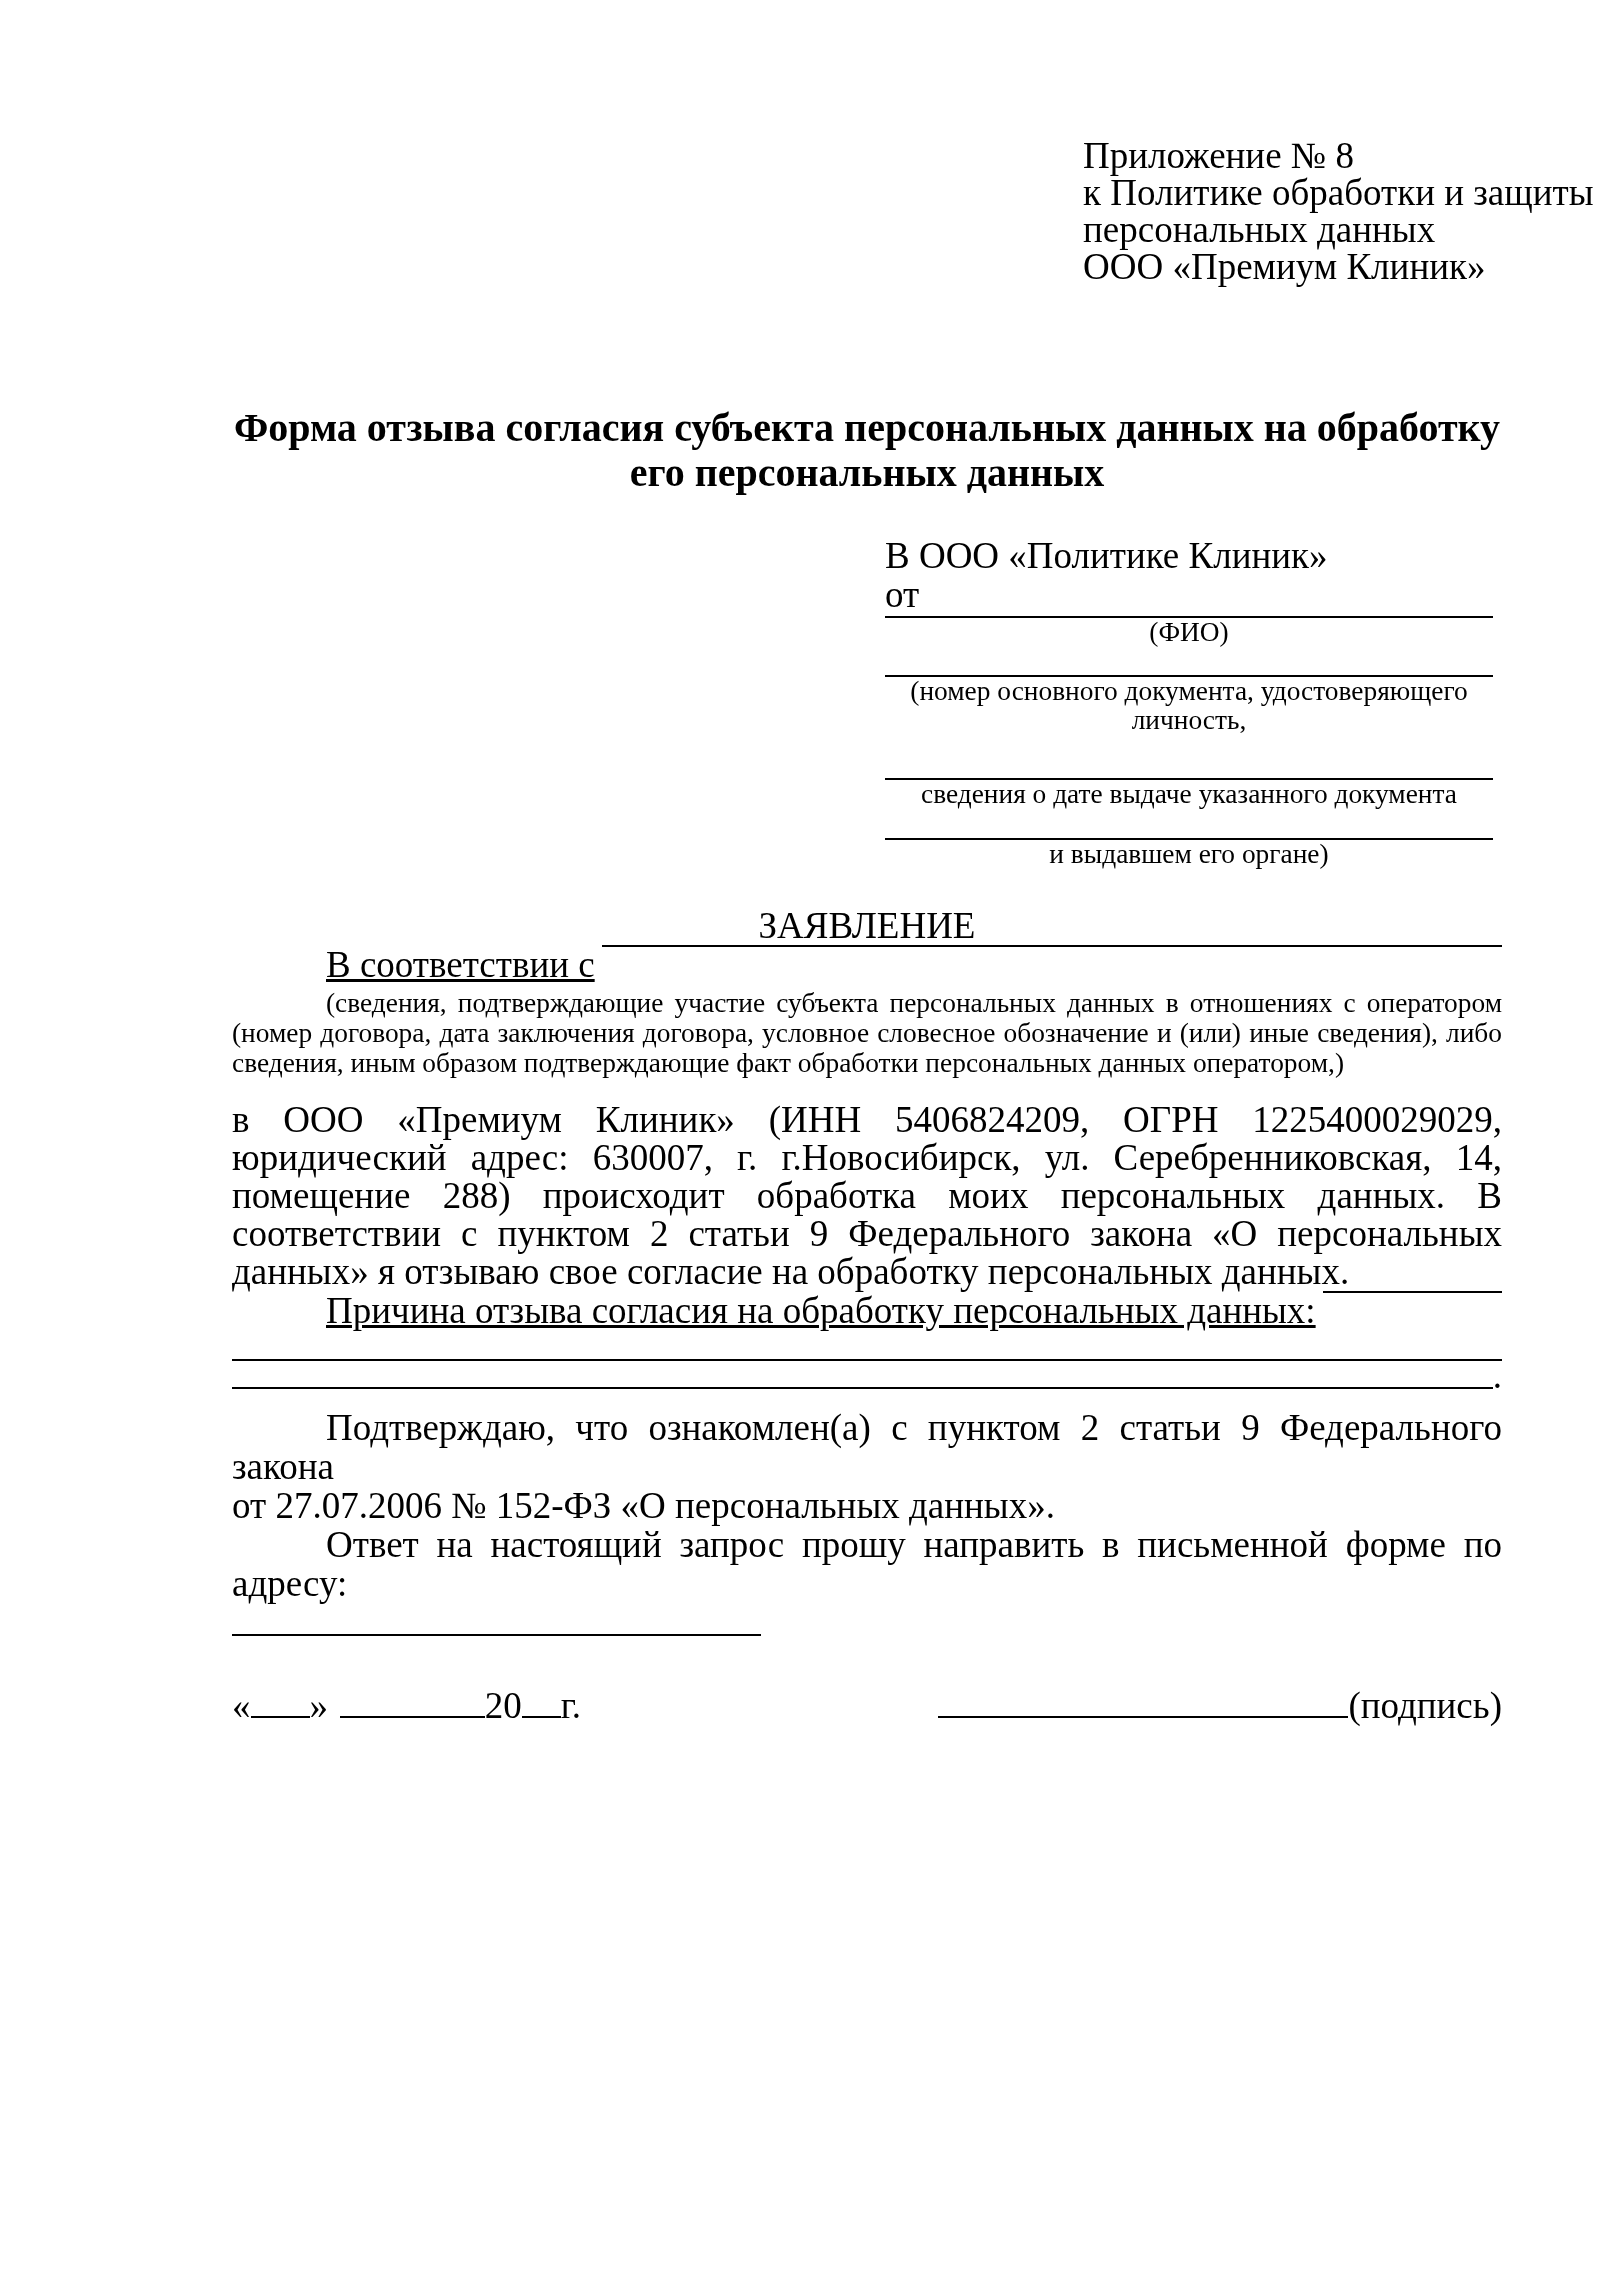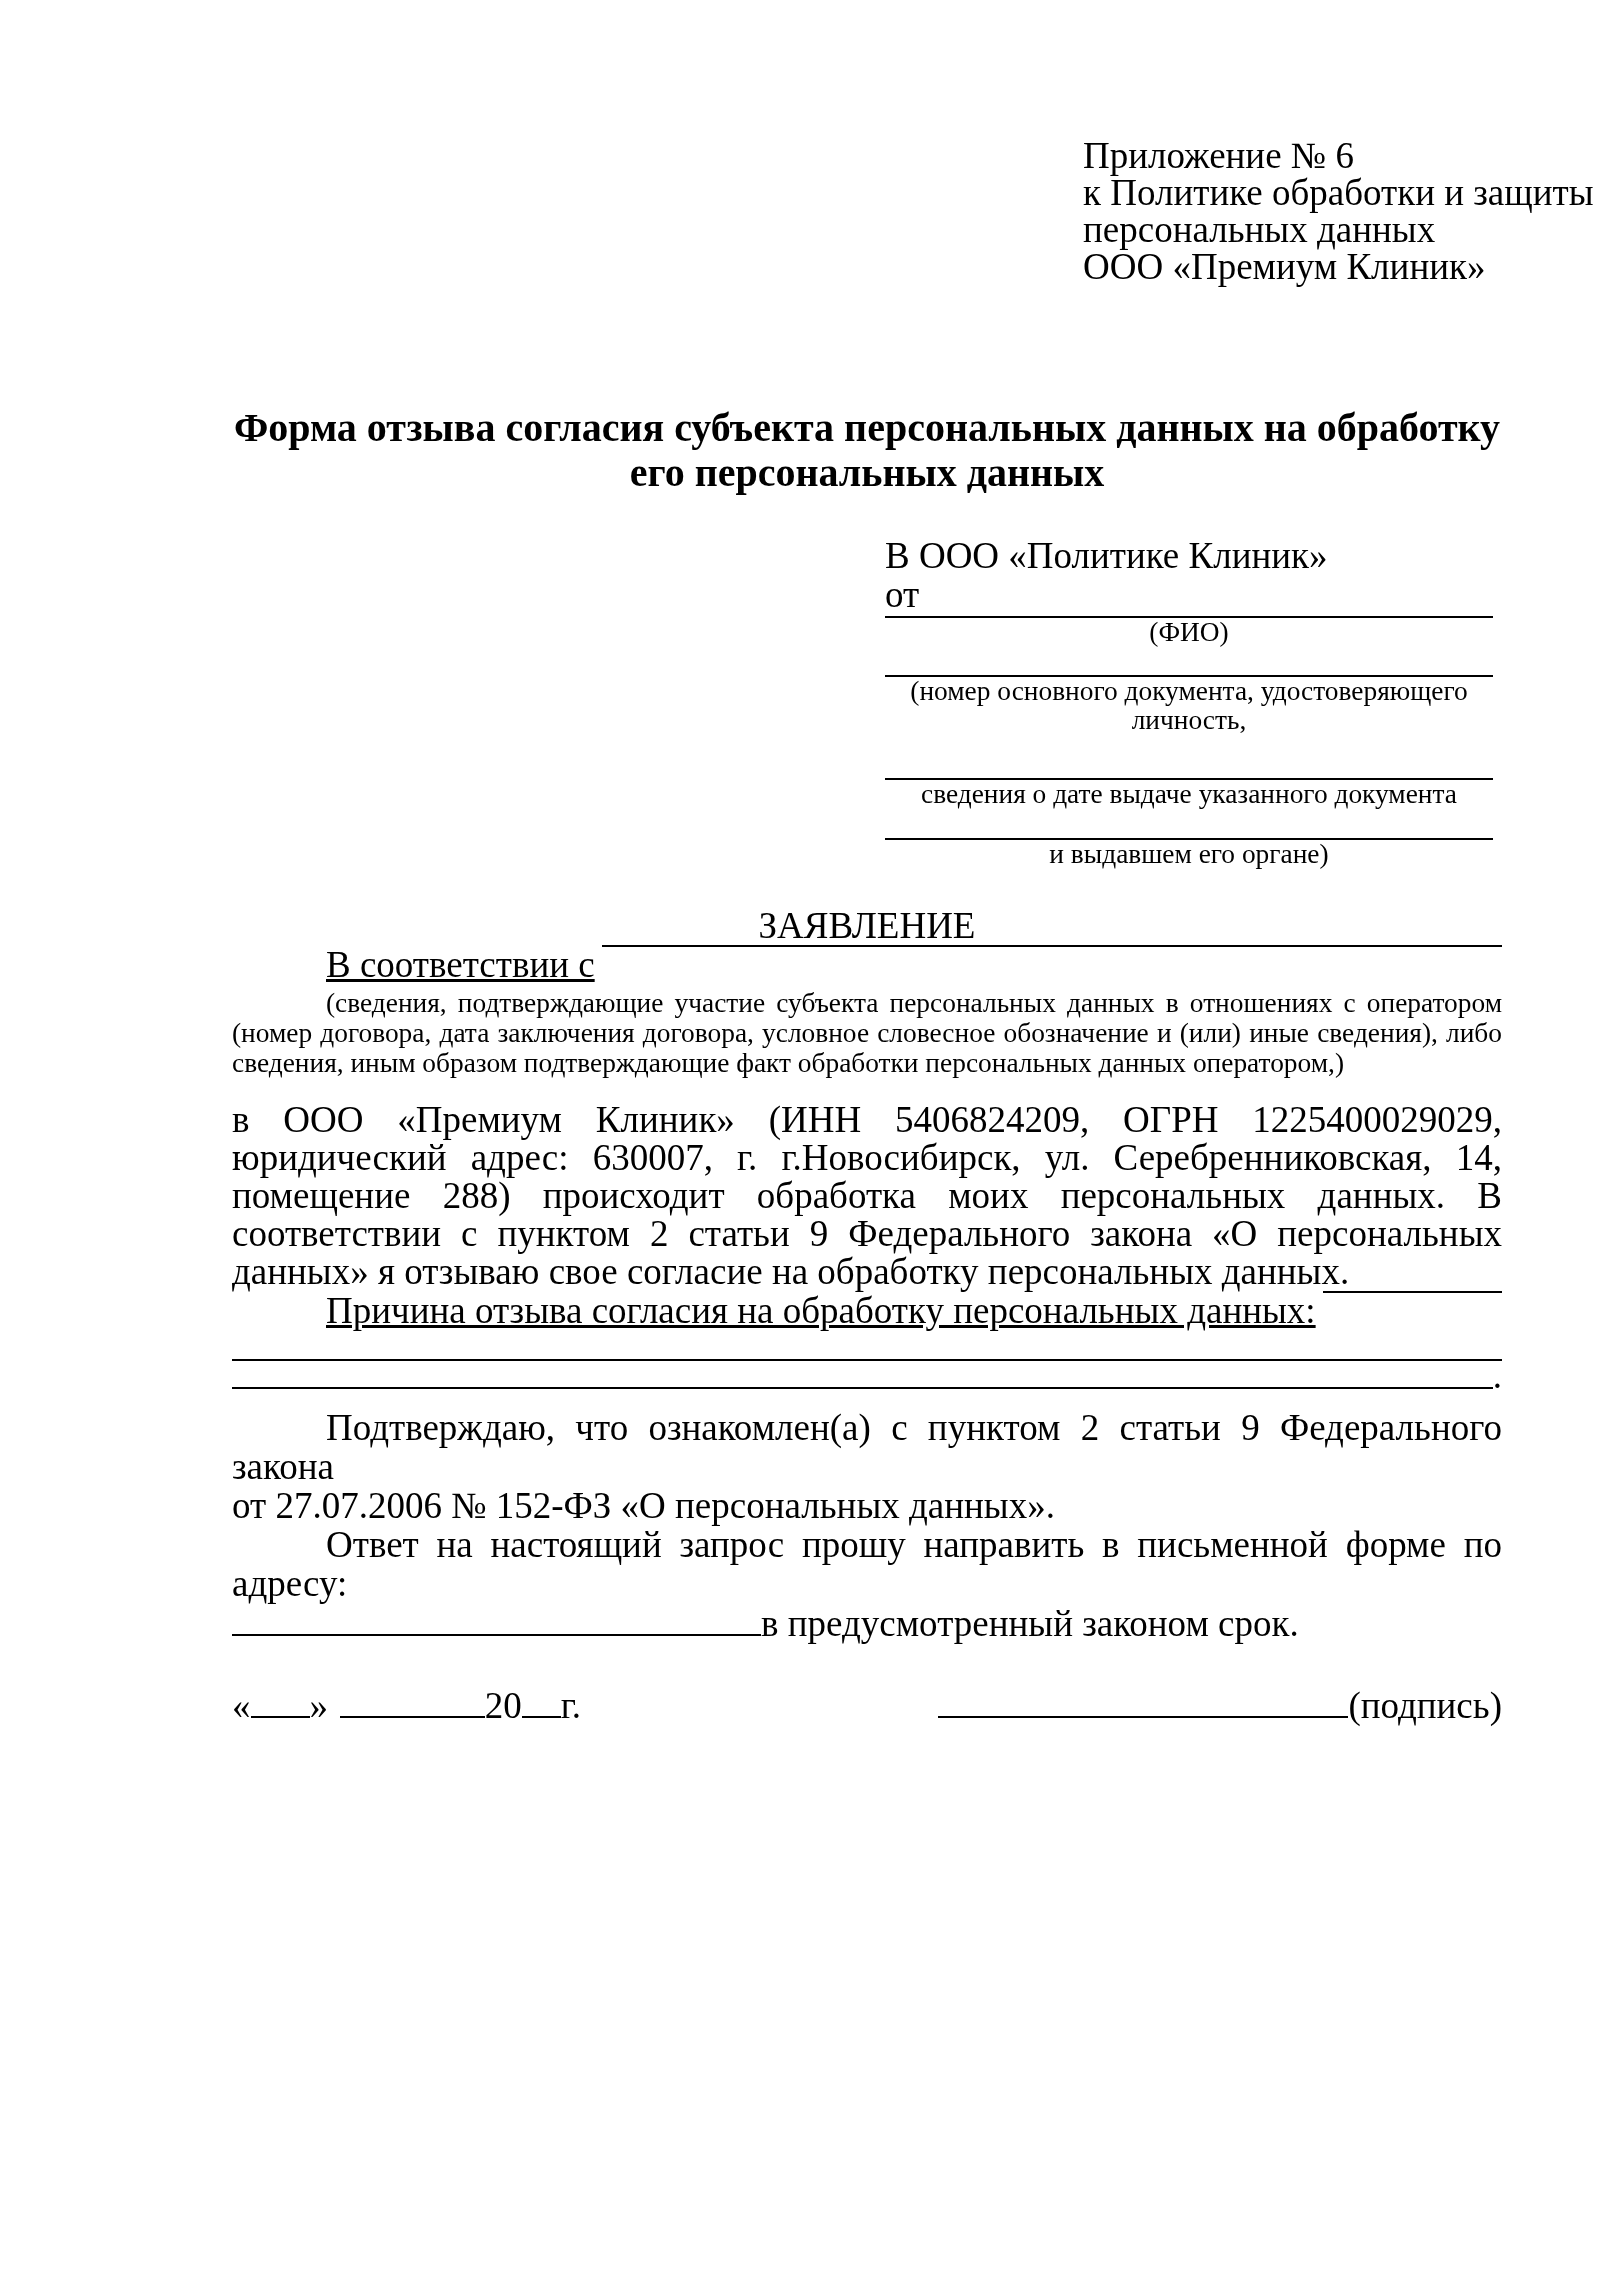--- a/index.html
+++ b/index.html
@@ -65,21 +65,21 @@
   .month-line { width: 145px; margin-left: 11.8px; }
   .yr-line { width: 39px; }
   .sig-line { width: 410px; }
 </style>
 </head>
 <body>
 
 <div class="page">
 
   <div class="appendix">
-    <div>Приложение № 6</div>
+    <div>Приложение № 8</div>
     <div>к Политике обработки и защиты</div>
     <div>персональных данных</div>
     <div>ООО «Премиум Клиник»</div>
   </div>
 
   <div class="doc-title">Форма отзыва согласия субъекта персональных данных на обработку его персональных данных</div>
 
   <div class="addressee">
     <div class="addr-line">В ООО «Политике Клиник»</div>
     <div class="addr-line">от</div>
@@ -129,21 +129,21 @@
   </div>
 
   <div class="confirm">
     <div class="just-line">Подтверждаю, что ознакомлен(а) с пунктом 2 статьи 9 Федерального закона</div>
     <div class="plain-line">от 27.07.2006 № 152-ФЗ «О персональных данных».</div>
   </div>
 
   <div>
     <div class="just-line">Ответ на настоящий запрос прошу направить в письменной форме по адресу:</div>
     <div class="reply2">
-      <span class="uline addr-fill"></span><span>в предусмотренный законом срок.</span>
+      <span class="uline addr-fill"></span>
     </div>
   </div>
 
   <div class="bottom-row">
     <span class="date-group">
       <span>«</span><span class="uline day-line"></span><span>»</span><span class="uline month-line"></span><span>20</span><span class="uline yr-line"></span><span>г.</span>
     </span>
     <span class="sig-group">
       <span class="uline sig-line"></span><span>(подпись)</span>
     </span>

